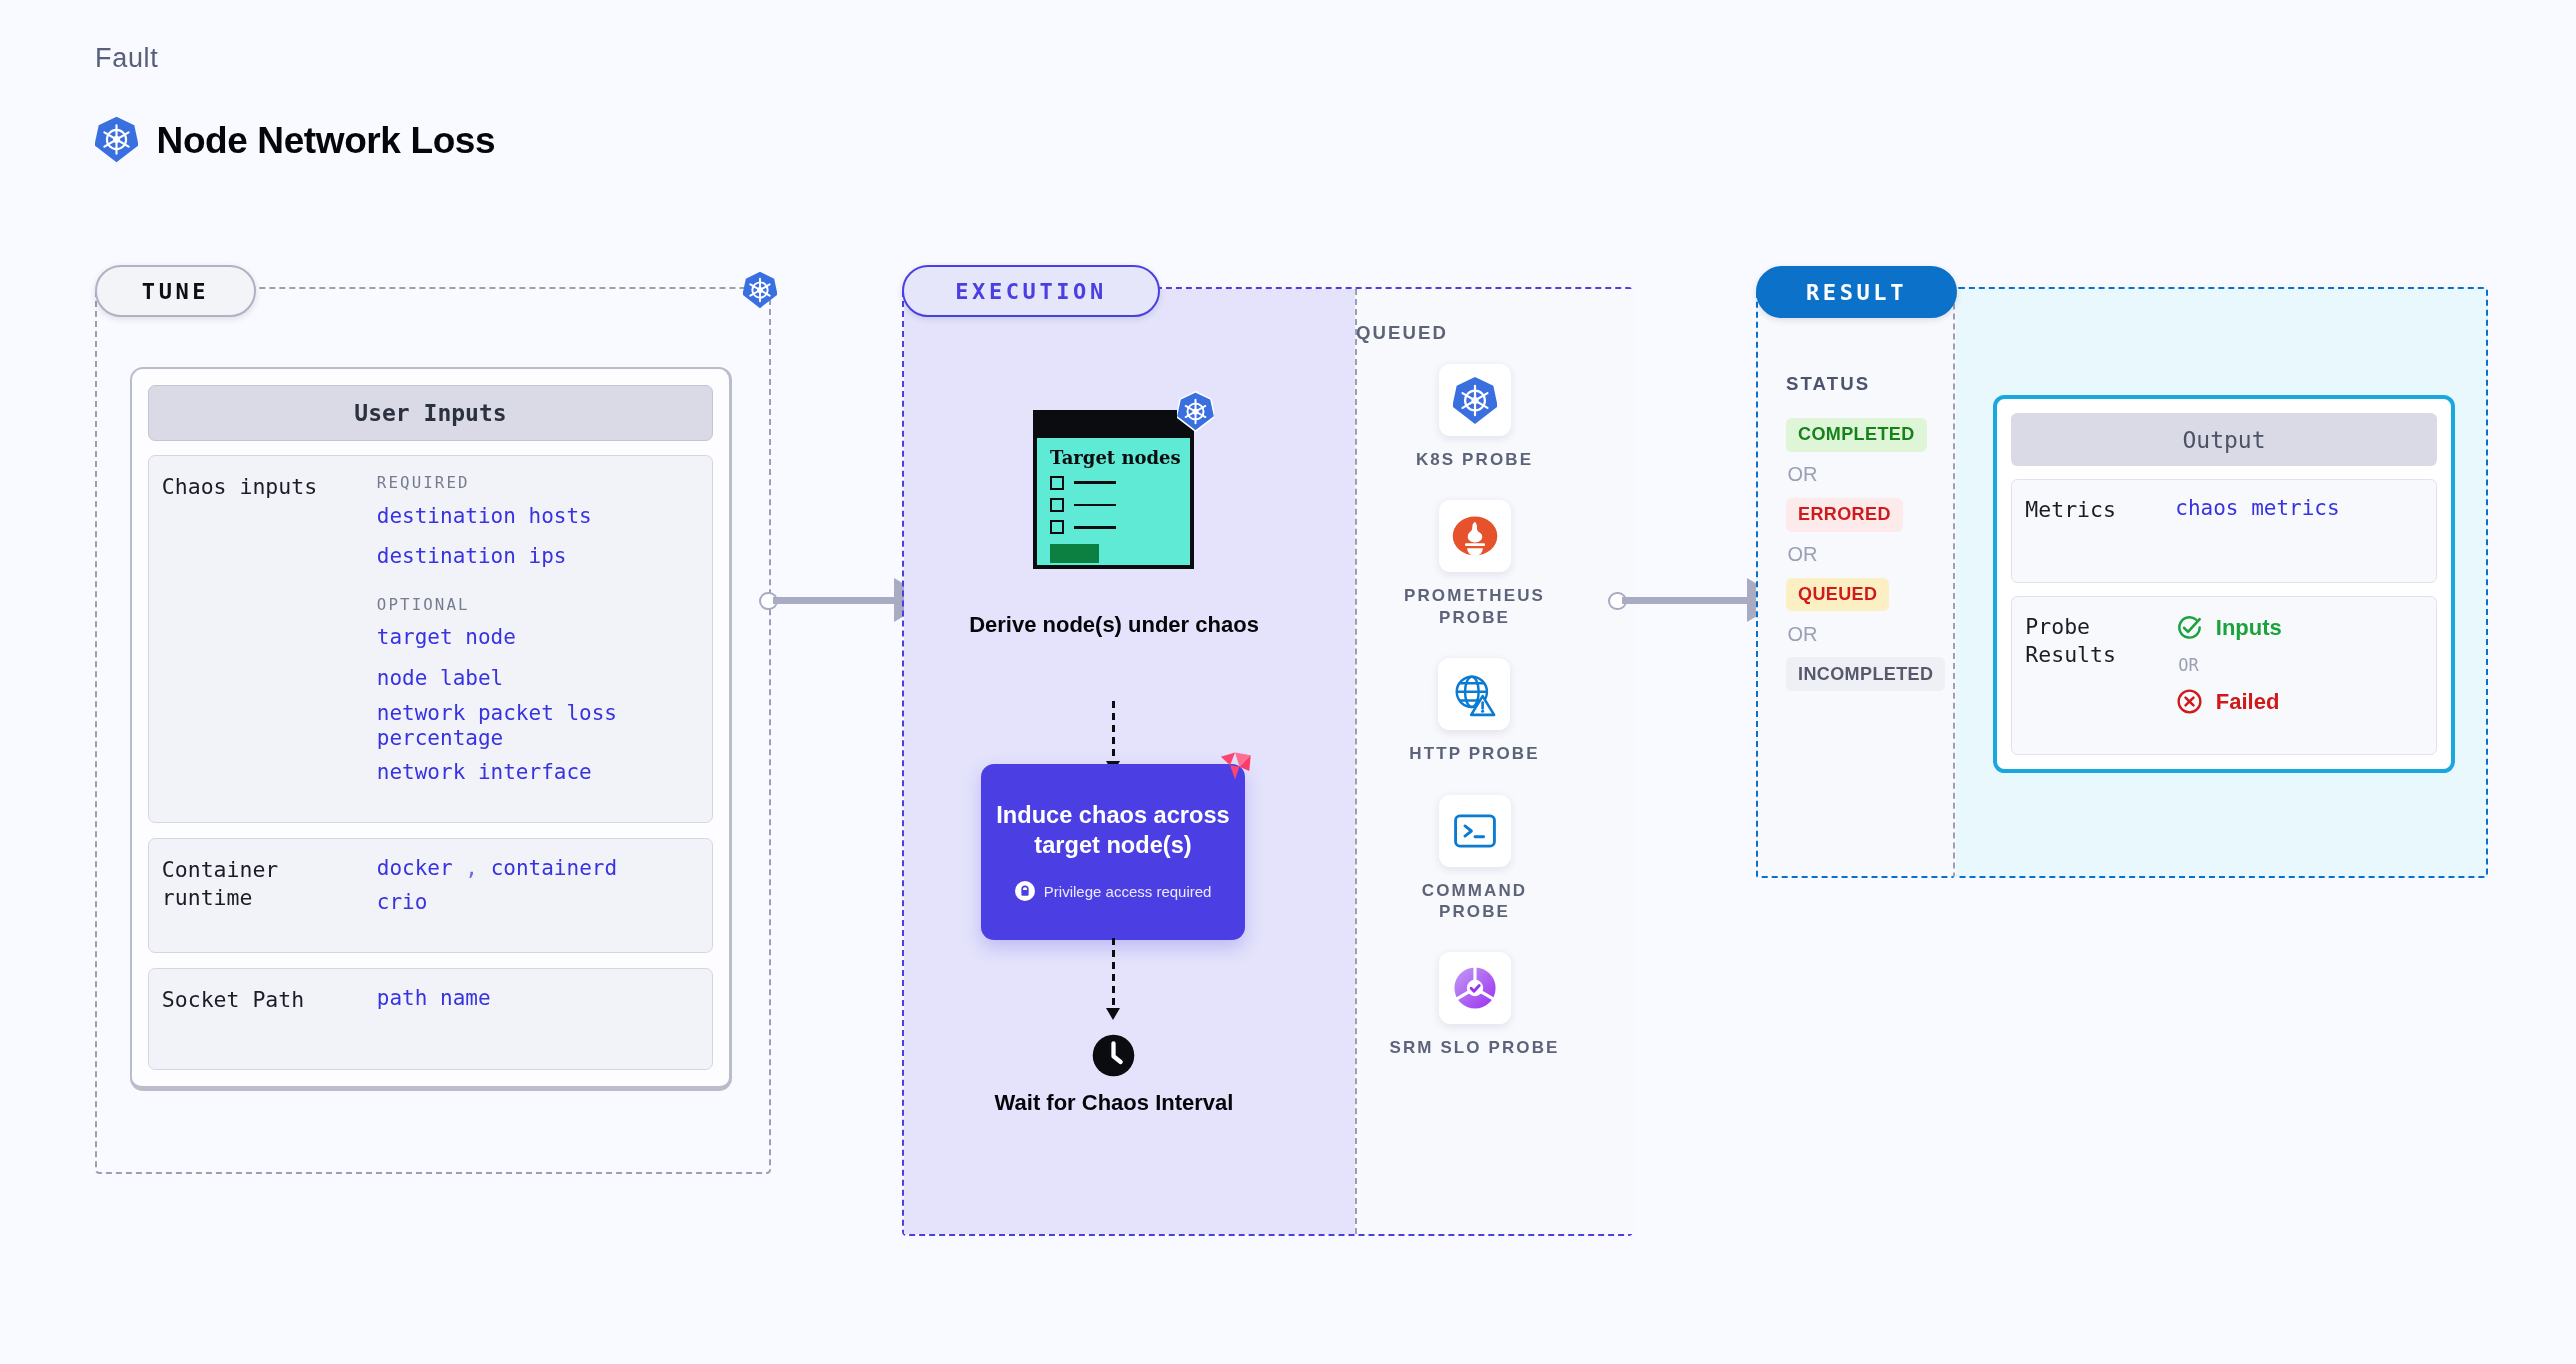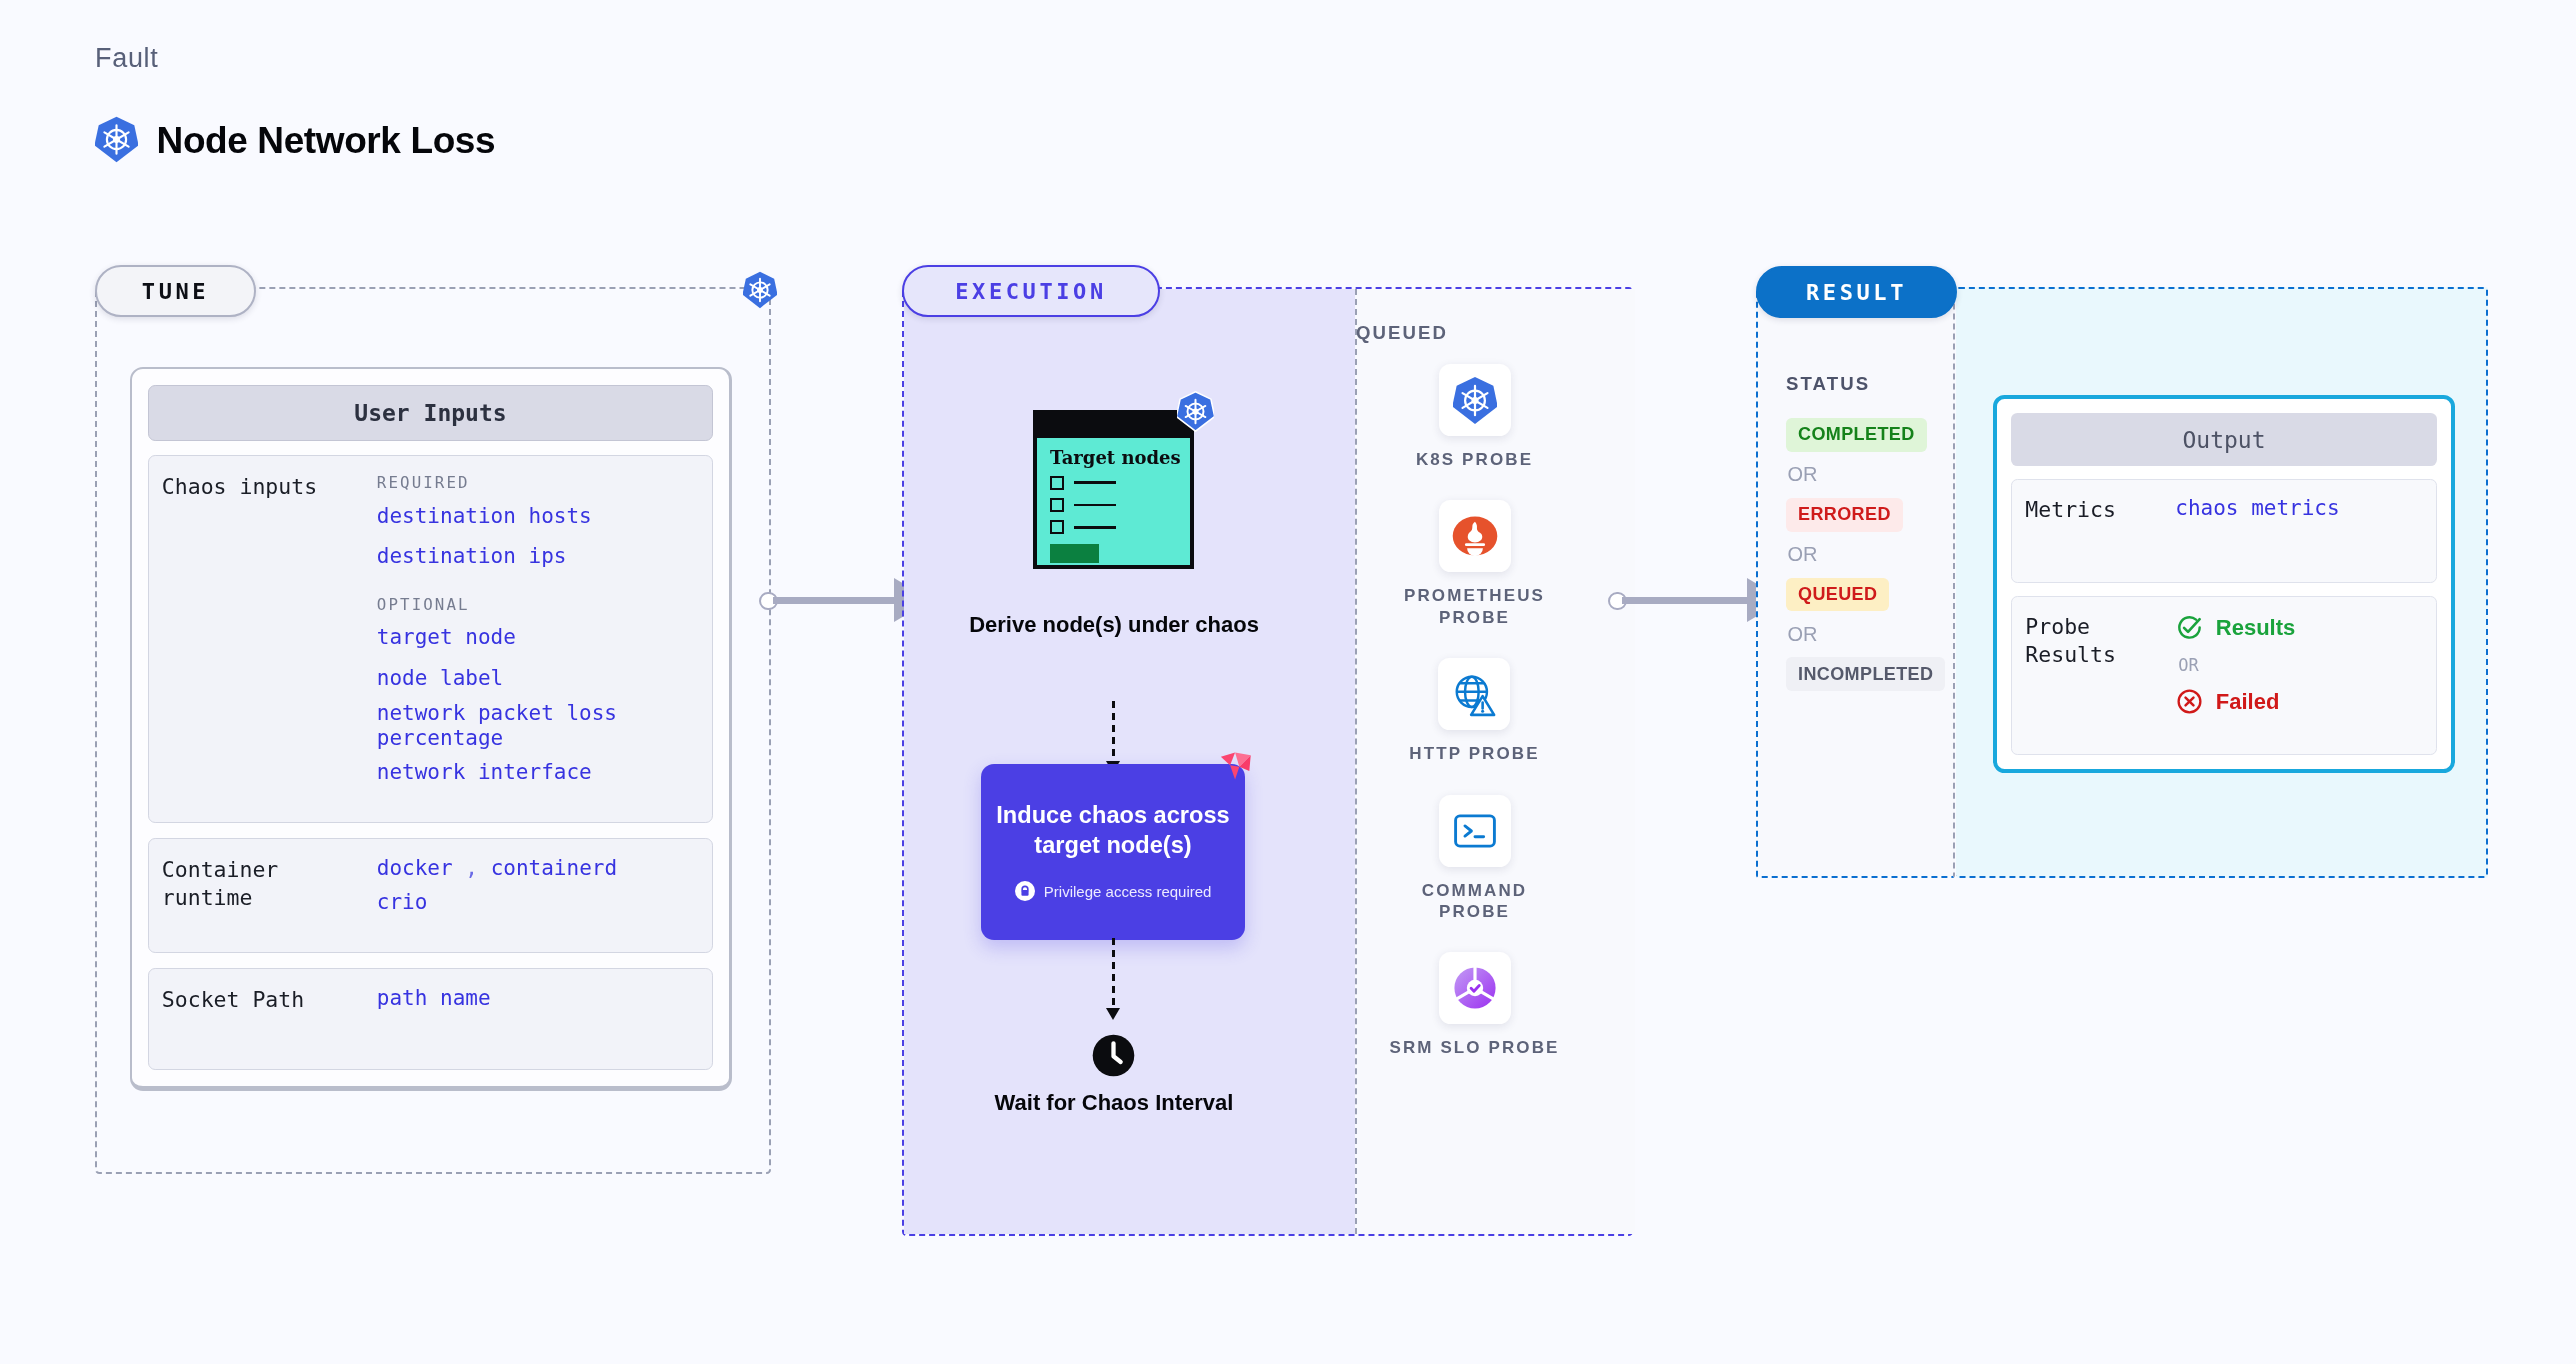--- a/index.html
+++ b/index.html
@@ -511,21 +511,21 @@
   <div class="out-block" style="padding-bottom:36px">
     <div class="out-label">Probe Results</div>
     <div>
       <div class="verdict">
         <span>
           <svg width="29" height="29" viewBox="0 0 40 40">
             <path d="M34 20a14 14 0 1 1-5-10.8" fill="none" stroke="#1aa33c" stroke-width="3.4" stroke-linecap="round"></path>
             <path d="M12.5 20.5 L18 26 L34 8.5" fill="none" stroke="#1aa33c" stroke-width="3.6" stroke-linecap="round" stroke-linejoin="round"></path>
           </svg>
         </span>
-        <span class="verdict-text" style="color:#1aa33c">Results</span>
+        <span class="verdict-text" style="color:#1aa33c">Inputs</span>
       </div>
       <div class="verdict-or">OR</div>
       <div class="verdict">
         <span>
           <svg width="29" height="29" viewBox="0 0 40 40">
             <circle cx="20" cy="20" r="15" fill="none" stroke="#d01919" stroke-width="3.2"></circle>
             <path d="M14.5 14.5 L25.5 25.5 M25.5 14.5 L14.5 25.5" stroke="#d01919" stroke-width="3.4" stroke-linecap="round"></path>
           </svg>
         </span>
         <span class="verdict-text" style="color:#d01919">Failed</span>

